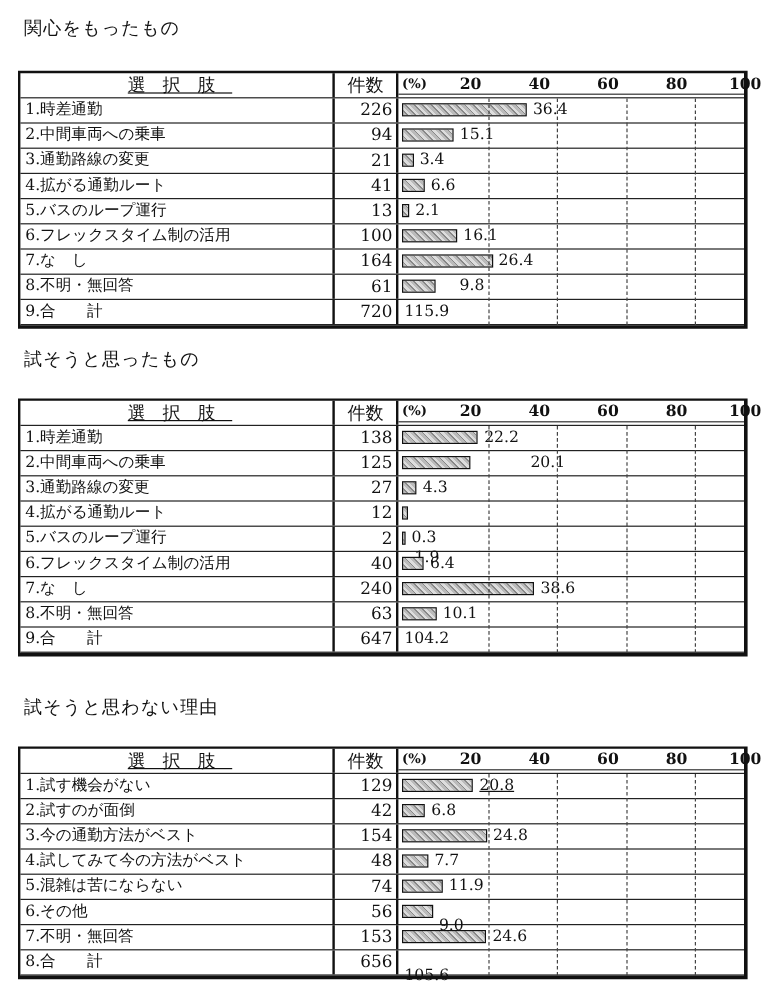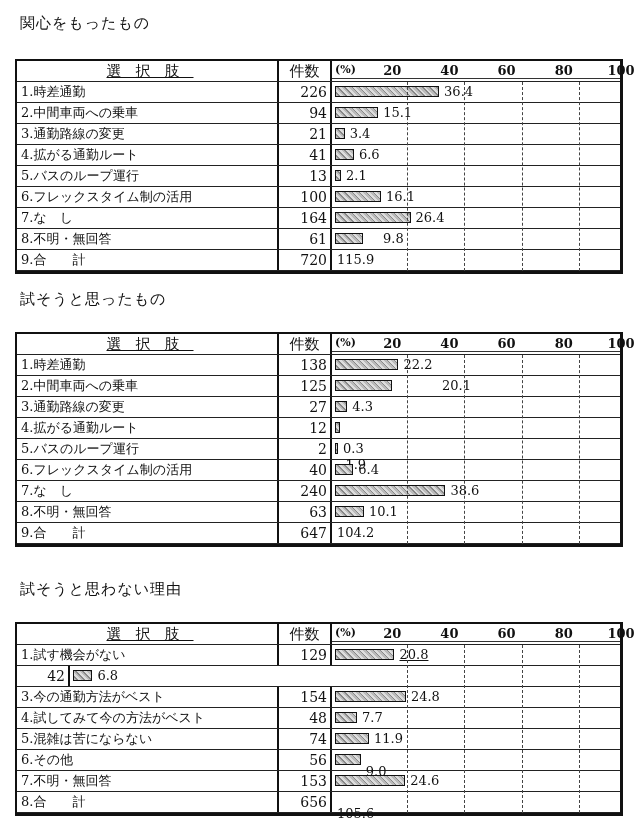--- a/index.html
+++ b/index.html
@@ -232,20 +232,21 @@
       </div>
       <div class="row">
         <div class="c-label">1.試す機会がない</div>
         <div class="c-count">129</div>
         <div class="c-chart">
           <div class="bar" style="left: 3px; width: 59.488px;"></div>
           <span class="bar-val" style="left: 67.488px; text-decoration: underline;">20.8</span>
         </div>
       </div>
       <div class="row">
+        <div class="c-label">2.試すのが面倒</div>
         <div class="c-count">42</div>
         <div class="c-chart">
           <div class="bar" style="left: 3px; width: 19.448px;"></div>
           <span class="bar-val" style="left: 27.448px;">6.8</span>
         </div>
       </div>
       <div class="row">
         <div class="c-label">3.今の通勤方法がベスト</div>
         <div class="c-count">154</div>
         <div class="c-chart">

